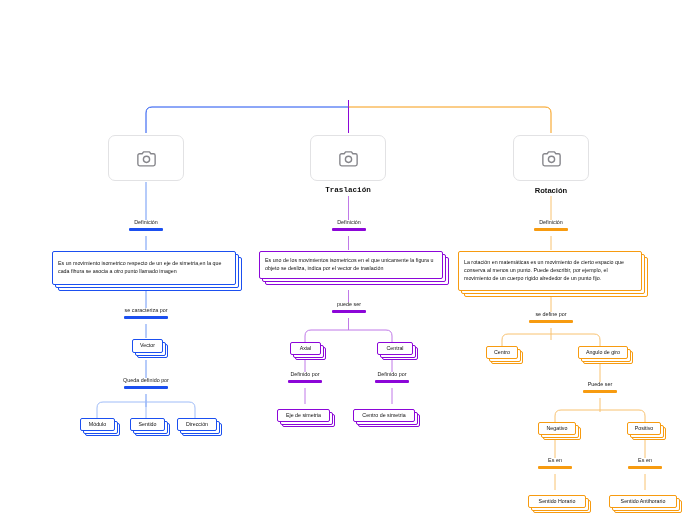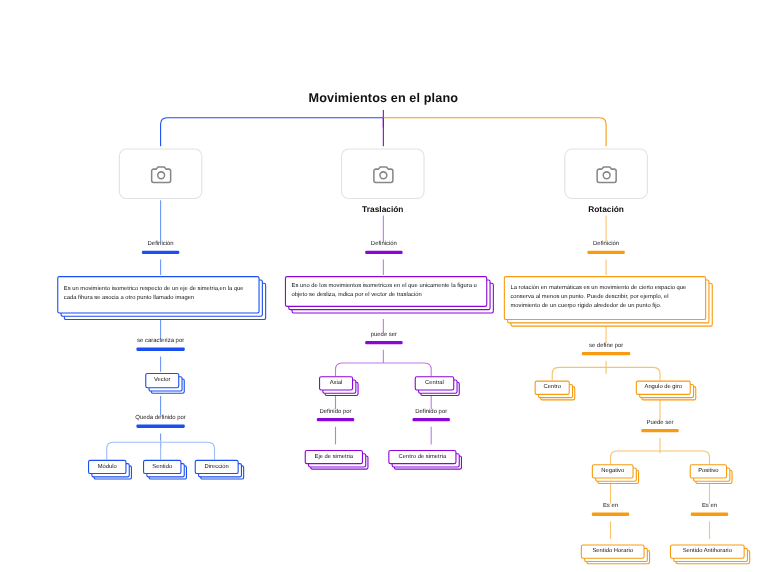--- a/index.html
+++ b/index.html
@@ -153,41 +153,40 @@
       <path d="M600,398 L600,412" stroke="#f8c271"></path>
 
       <path d="M555,422 L555,416 Q555,410 561,410 L639,410 Q645,410 645,416 L645,422" stroke="#f8c271"></path>
       <path d="M555,438 L555,458" stroke="#f8c271"></path>
       <path d="M645,438 L645,458" stroke="#f8c271"></path>
       <path d="M555,474 L555,490" stroke="#f8c271"></path>
       <path d="M645,474 L645,490" stroke="#f8c271"></path>
     </g>
   </svg>
 
-  <div class="map-title">Movimientos en el plano</div>
 
   <div class="img-card" style="left:108px;top:135px;">
     <span>
       <svg width="21" height="19" viewBox="0 0 24 22" fill="none" stroke="#86868b" stroke-width="1.6" stroke-linecap="round" stroke-linejoin="round">
         <path d="M2 7.5a2 2 0 0 1 2-2h3l1.6-2.2h6.8L17 5.5h3a2 2 0 0 1 2 2v10a2 2 0 0 1-2 2H4a2 2 0 0 1-2-2z"></path>
         <circle cx="12" cy="12" r="3.6"></circle>
       </svg>
     </span>
   </div>
   <div class="node-caption" style="left:76px;top:186px;"></div>
 
   <div class="img-card" style="left:310px;top:135px;">
     <span>
       <svg width="21" height="19" viewBox="0 0 24 22" fill="none" stroke="#86868b" stroke-width="1.6" stroke-linecap="round" stroke-linejoin="round">
         <path d="M2 7.5a2 2 0 0 1 2-2h3l1.6-2.2h6.8L17 5.5h3a2 2 0 0 1 2 2v10a2 2 0 0 1-2 2H4a2 2 0 0 1-2-2z"></path>
         <circle cx="12" cy="12" r="3.6"></circle>
       </svg>
     </span>
   </div>
-  <div class="node-caption" style="left:278px;top:186px;">Traslación</div>
+  <div class="node-caption" style="left:278px;top:186px;font-family:Liberation Mono, monospace;">Traslación</div>
 
   <div class="img-card" style="left:513px;top:135px;">
     <span>
       <svg width="21" height="19" viewBox="0 0 24 22" fill="none" stroke="#86868b" stroke-width="1.6" stroke-linecap="round" stroke-linejoin="round">
         <path d="M2 7.5a2 2 0 0 1 2-2h3l1.6-2.2h6.8L17 5.5h3a2 2 0 0 1 2 2v10a2 2 0 0 1-2 2H4a2 2 0 0 1-2-2z"></path>
         <circle cx="12" cy="12" r="3.6"></circle>
       </svg>
     </span>
   </div>
   <div class="node-caption" style="left:481px;top:186px;">Rotación</div>

